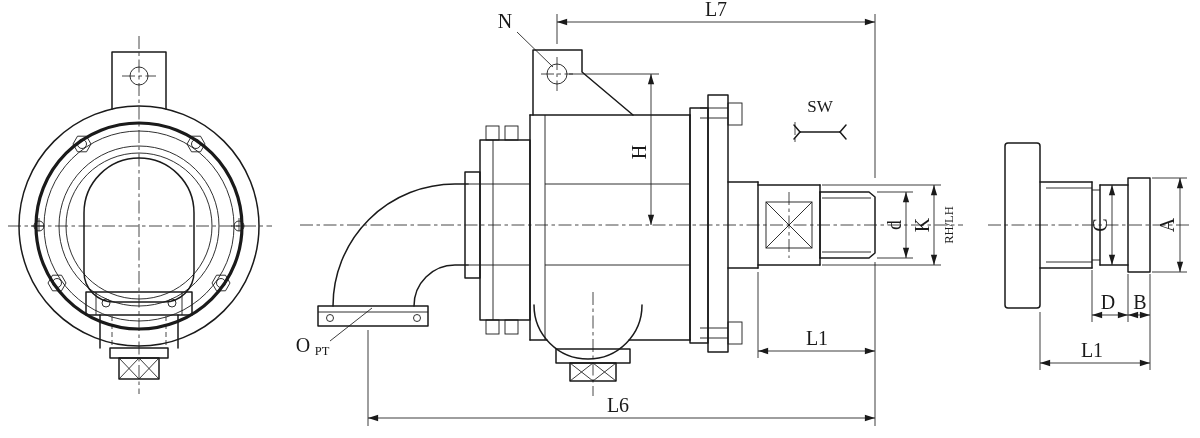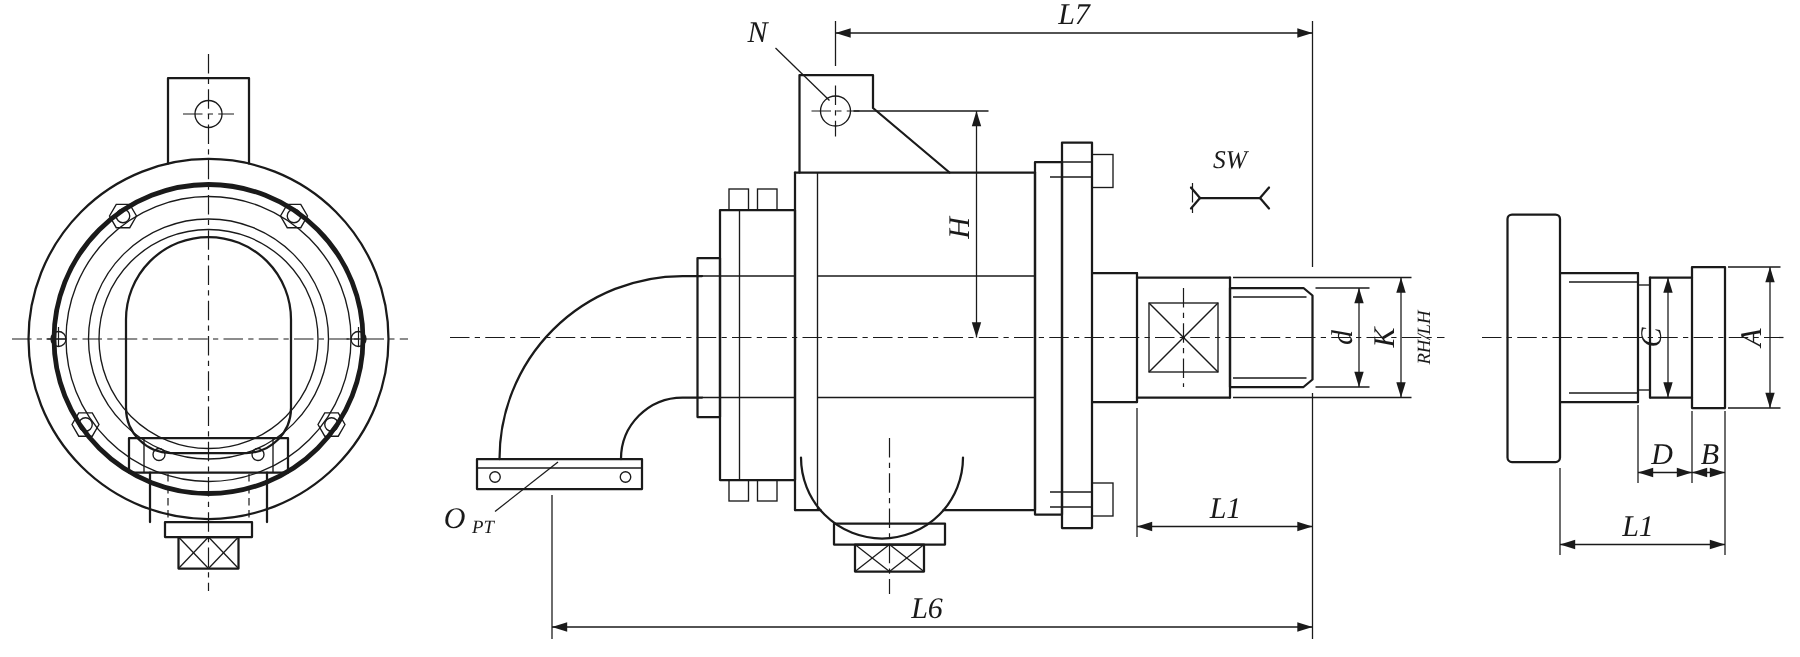--- a/index.html
+++ b/index.html
@@ -1,17 +1,17 @@
 <!DOCTYPE html>
 <html style="--line: #1a1a1a; --bg: #ffffff;"><head>
 <meta charset="utf-8">
 <style>
   :root { --line:#1a1a1a; --bg:#ffffff; }
   html,body { margin:0; padding:0; background:var(--bg); }
-  .canvas { width:1200px; height:438px; background:var(--bg); overflow:hidden;font-style:italic; }
+  .canvas { width:1200px; height:438px; background:var(--bg); overflow:hidden; }
   svg { display:block; }
   .outline { fill:none; stroke:var(--line); stroke-width:1.5; stroke-linejoin:round; stroke-linecap:round; }
   .thick   { fill:none; stroke:var(--line); stroke-width:3.2; }
   .thin    { fill:none; stroke:var(--line); stroke-width:0.9; }
   .center  { fill:none; stroke:var(--line); stroke-width:0.8; stroke-dasharray:13 3.5 3.5 3.5; }
   .dashed  { fill:none; stroke:var(--line); stroke-width:0.8; stroke-dasharray:5 3; }
   .dim     { fill:none; stroke:var(--line); stroke-width:0.85; }
   .hatch   { fill:none; stroke:var(--line); stroke-width:0.85; }
   .lbl     { font-family:"Liberation Serif",serif; font-size:20px; fill:var(--line); }
   .lbl-md  { font-family:"Liberation Serif",serif; font-size:17px; fill:var(--line); }

